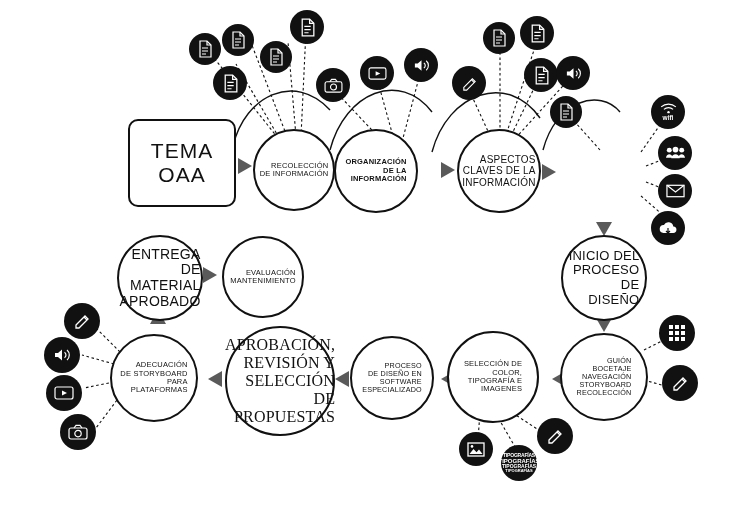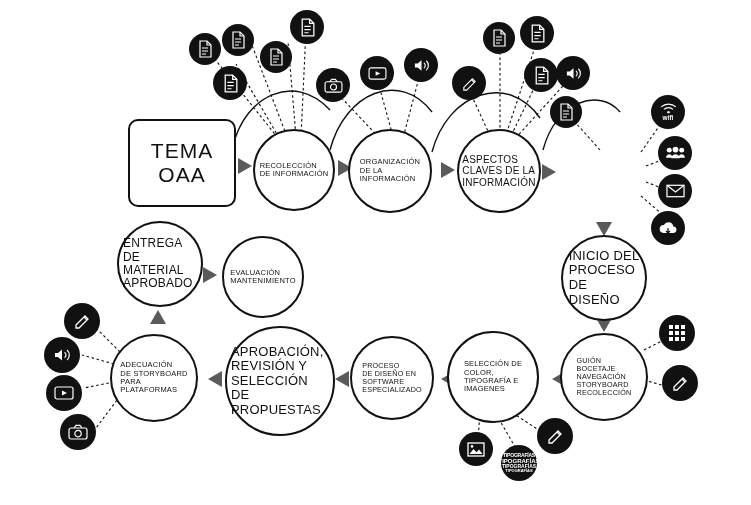--- a/index.html
+++ b/index.html
@@ -10,21 +10,21 @@
     color:#111;
     overflow:hidden;
   }
   #stage{position:relative;width:751px;height:505px;}
 
   
   .node{
     position:absolute;
     box-sizing:border-box;
     display:flex;align-items:center;justify-content:center;
-    text-align:left;
+    text-align:right;
     border:2px solid #111;
     background:#fff;
     border-radius:50%;
     line-height:1.12;
     letter-spacing:.2px;
     padding:4px;
   }
   .node .lbl{display:block;}
   .rect{
     border-radius:10px;
@@ -118,21 +118,21 @@
   </svg>
 
   <div class="node rect" style="left:128px;top:119px;width:108px;height:88px;flex-direction:column;font-size:21px;letter-spacing:1px;">
     <span class="lbl">TEMA</span>
     <span class="lbl">OAA</span>
   </div>
 
   <div class="node" style="left:253px;top:129px;width:82px;height:82px;font-size:7.5px;white-space:pre-line;">RECOLECCIÓN
 DE INFORMACIÓN</div>
 
-  <div class="node" style="left:348px;top:129px;width:84px;height:84px;font-size:7.5px;white-space:pre-line;">ORGANIZACIÓN
+  <div class="node" style="left:334px;top:129px;width:84px;height:84px;font-size:7.5px;white-space:pre-line;font-weight:bold;">ORGANIZACIÓN
 DE LA
 INFORMACIÓN</div>
 
   <div class="node" style="left:457px;top:129px;width:84px;height:84px;font-size:10px;white-space:pre-line;">ASPECTOS
 CLAVES DE LA
 INFORMACIÓN</div>
 
 
   <div class="node" style="left:561px;top:235px;width:86px;height:86px;font-size:13px;white-space:pre-line;">INICIO DEL
 PROCESO
@@ -148,31 +148,31 @@
   <div class="node" style="left:447px;top:331px;width:92px;height:92px;font-size:7.5px;white-space:pre-line;">SELECCIÓN DE
 COLOR,
 TIPOGRAFÍA E
 IMAGENES</div>
 
   <div class="node" style="left:350px;top:336px;width:84px;height:84px;font-size:7.2px;white-space:pre-line;">PROCESO
 DE DISEÑO EN
 SOFTWARE
 ESPECIALIZADO</div>
 
-  <div class="node" style="left:225px;top:326px;width:110px;height:110px;font-size:13px;white-space:pre-line;">APROBACIÓN,
+  <div class="node" style="left:225px;top:326px;width:110px;height:110px;font-size:16px;white-space:pre-line;font-family:Liberation Serif, serif;">APROBACIÓN,
 REVISIÓN Y
 SELECCIÓN DE
 PROPUESTAS</div>
 
   <div class="node" style="left:110px;top:334px;width:88px;height:88px;font-size:7.5px;white-space:pre-line;">ADECUACIÓN
 DE STORYBOARD
 PARA
 PLATAFORMAS</div>
 
-  <div class="node" style="left:117px;top:221px;width:86px;height:86px;font-size:12px;white-space:pre-line;">ENTREGA DE
+  <div class="node" style="left:117px;top:235px;width:86px;height:86px;font-size:14px;white-space:pre-line;">ENTREGA DE
 MATERIAL
 APROBADO</div>
 
   <div class="node" style="left:222px;top:236px;width:82px;height:82px;font-size:7.5px;white-space:pre-line;">EVALUACIÓN
 MANTENIMIENTO</div>
 
   <div class="ico" style="left:189px;top:33px;width:32px;height:32px;">
     <svg width="16" height="18" viewBox="0 0 16 18">
         <path d="M3 1h7l4 4v12H3z" fill="none" stroke="#fff" stroke-width="1.2"></path>
         <path d="M10 1v4h4" fill="none" stroke="#fff" stroke-width="1.2"></path>

